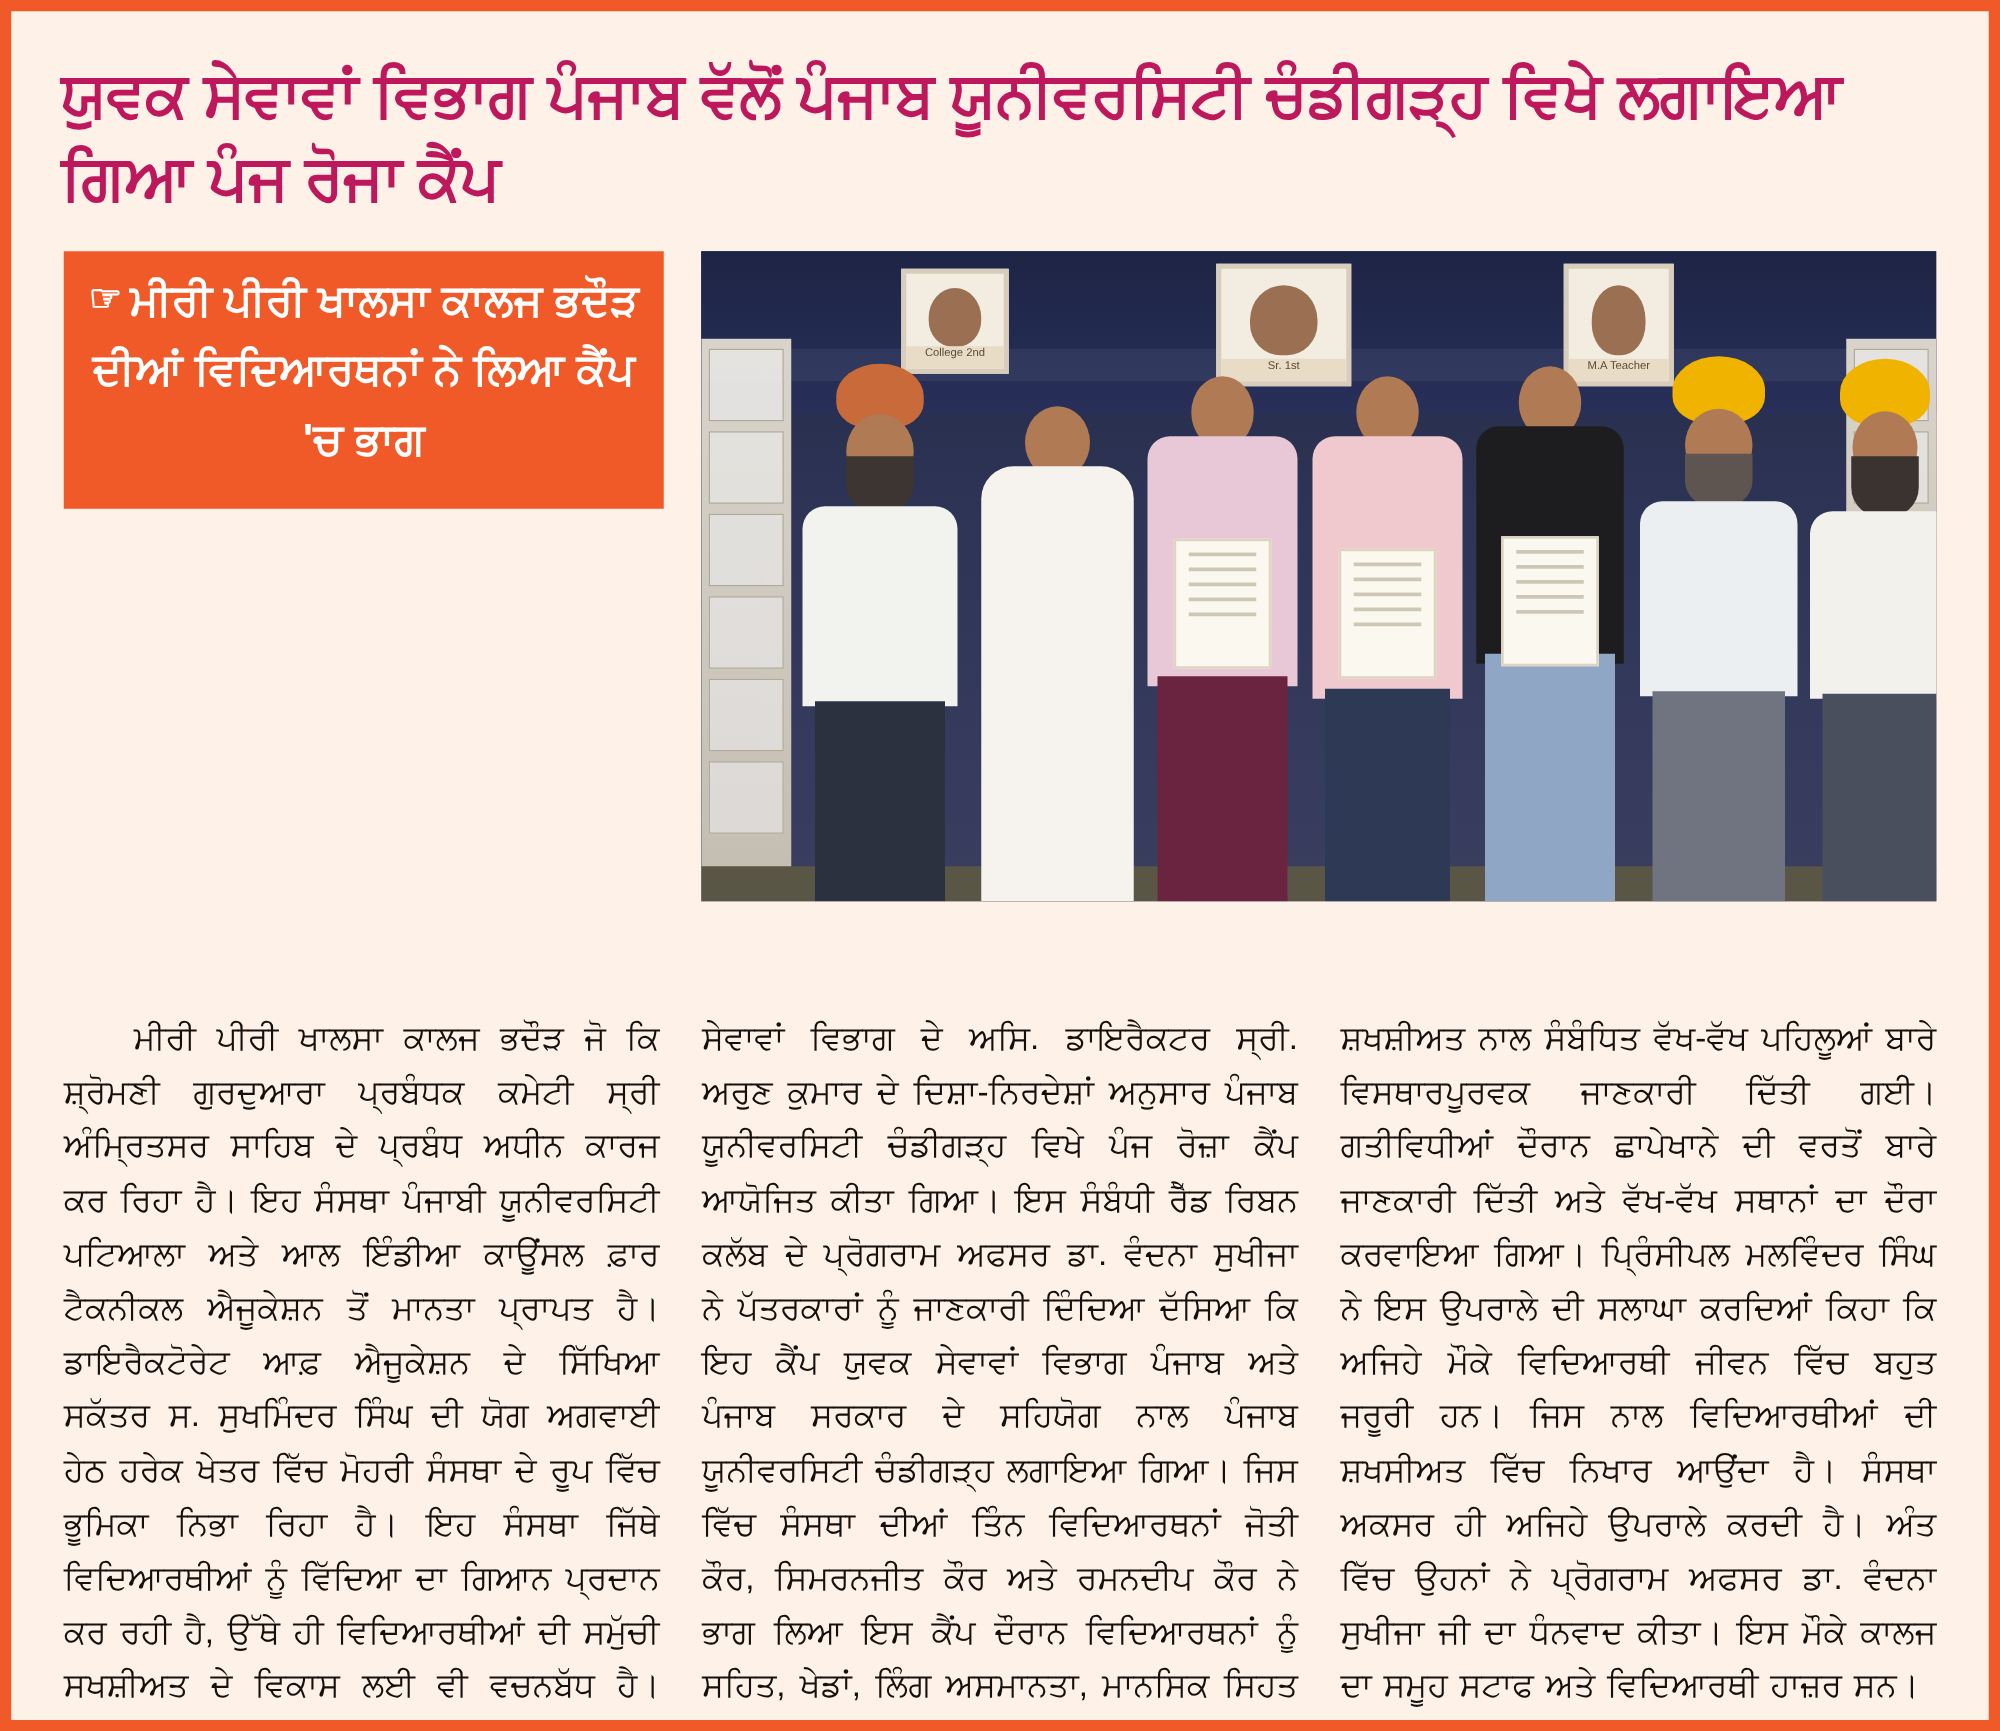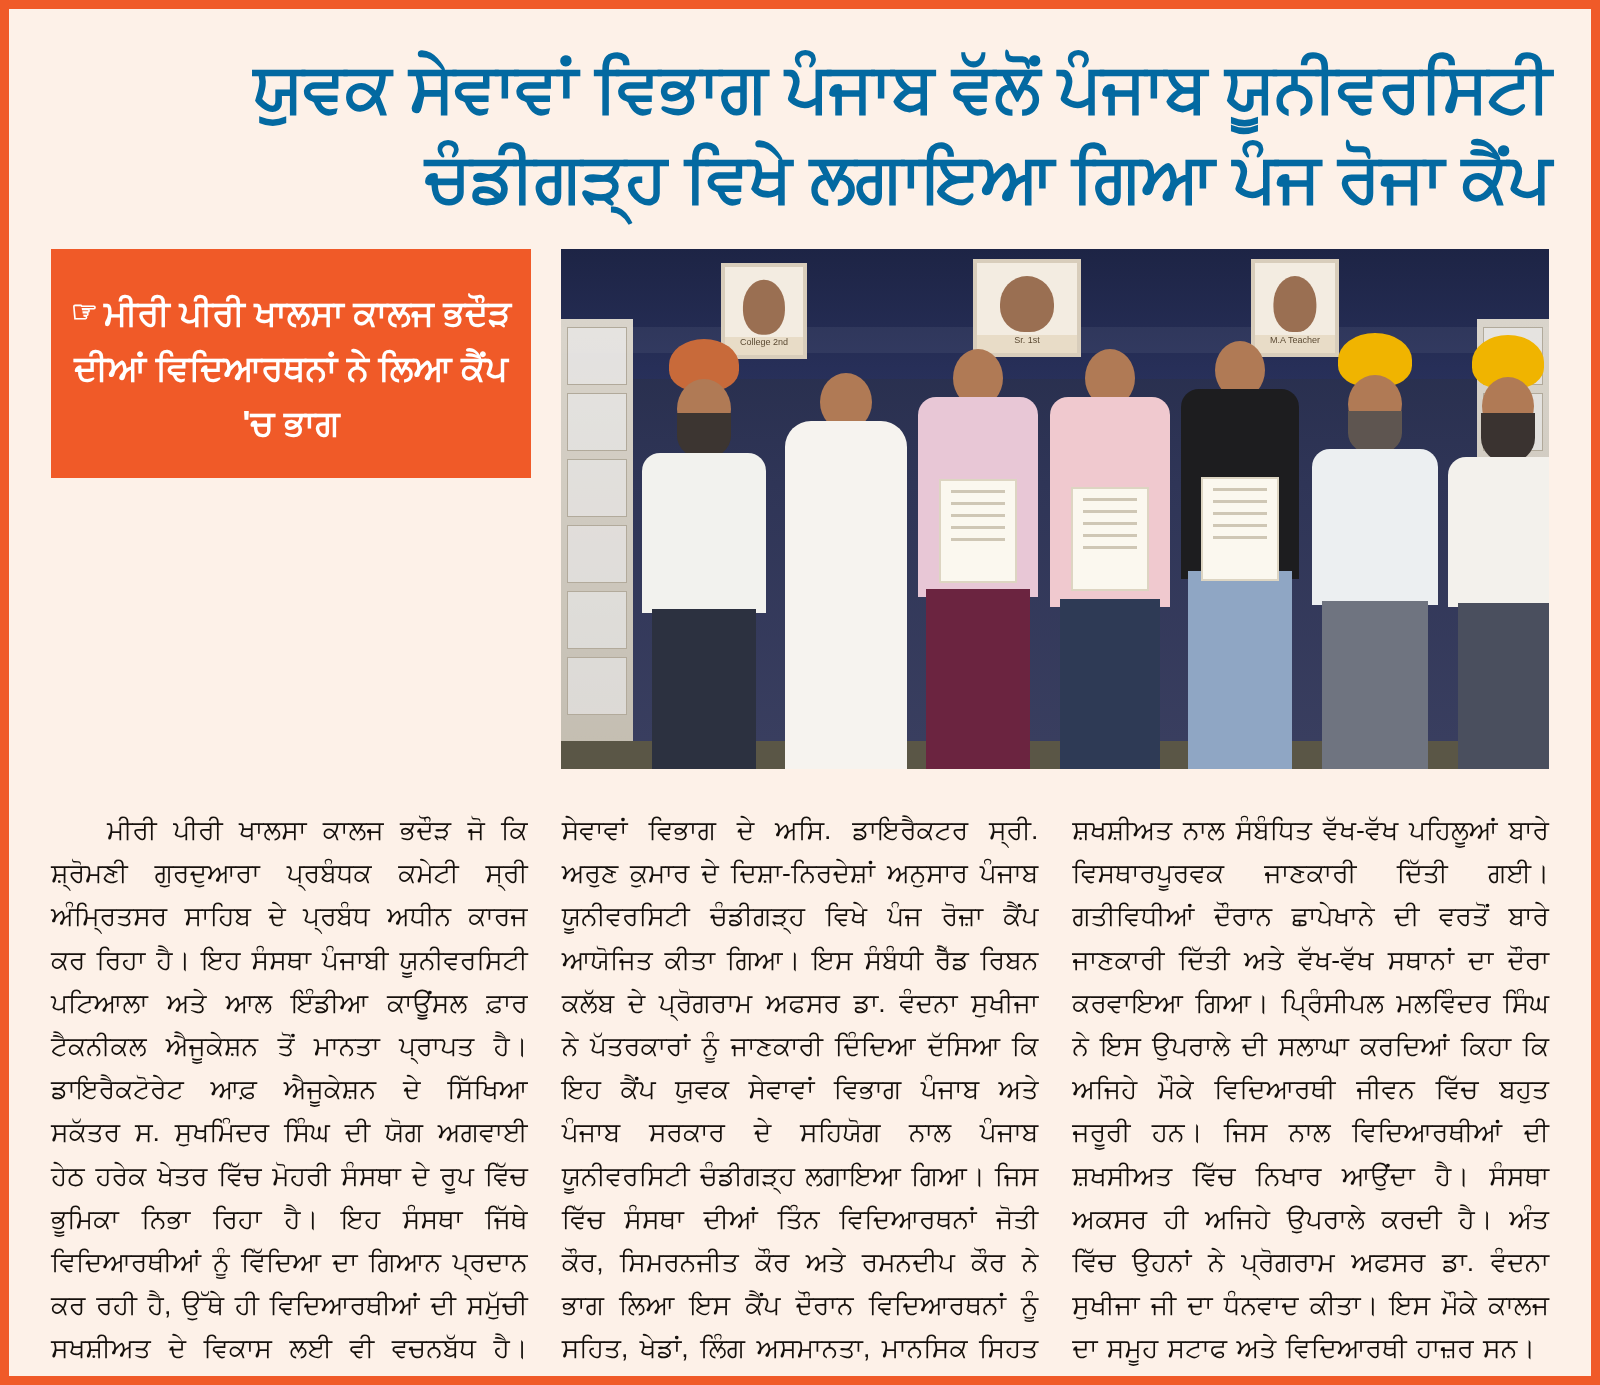--- a/index.html
+++ b/index.html
@@ -15,40 +15,40 @@
   #page {
     position: relative;
     width: 1600px; height: 1385px;
     background: #fdf1e8;
     border: 9px solid #f05a28;
     overflow: hidden;
   }
   
   #headline {
     margin: 34px 40px 0 40px;
-    text-align: right;
+    text-align: left;
     font-weight: bold;
-    font-size: 68px;
+    font-size: 50px;
     line-height: 1.32;
-    color: #0369a1;
+    color: #be185d;
     letter-spacing: -0.5px;
   }
   
   #upper {
     position: relative;
     margin: 26px 42px 0 42px;
     display: flex;
     align-items: flex-start;
     gap: 30px;
   }
   #subhead-box {
     width: 480px;
     background: #f05a28;
     color: #ffffff;
-    padding: 36px 20px 28px 20px;
+    padding: 12px 20px 28px 20px;
     font-weight: bold;
     font-size: 35px;
     line-height: 1.58;
     text-align: center;
   }
   #subhead-box .pointer {
     font-size: 30px;
     margin-right: 6px;
     vertical-align: 3px;
   }
@@ -203,21 +203,21 @@
 
     <div id="subhead-box">
       <span class="pointer">☞</span><span>ਮੀਰੀ ਪੀਰੀ ਖਾਲਸਾ ਕਾਲਜ ਭਦੌੜ ਦੀਆਂ ਵਿਦਿਆਰਥਨਾਂ ਨੇ ਲਿਆ ਕੈਂਪ 'ਚ ਭਾਗ</span>
     </div>
 
     <div id="photo">
       <div class="ph-wall"></div>
       <div class="ph-banner"></div>
       <div class="ph-strip"></div>
 
-      <div class="ph-frame" style="left:160px; top:14px; width:86px; height:96px;">
+      <div class="ph-frame" style="left:160px; top:14px; width:86px; height:84px;">
         <div class="ph-face"></div>
         <div class="ph-cap">College 2nd</div>
       </div>
       <div class="ph-frame" style="left:412px; top:10px; width:108px; height:98px;">
         <div class="ph-face"></div>
         <div class="ph-cap">Sr. 1st</div>
       </div>
       <div class="ph-frame" style="left:690px; top:10px; width:88px; height:98px;">
         <div class="ph-face"></div>
         <div class="ph-cap">M.A Teacher</div>

